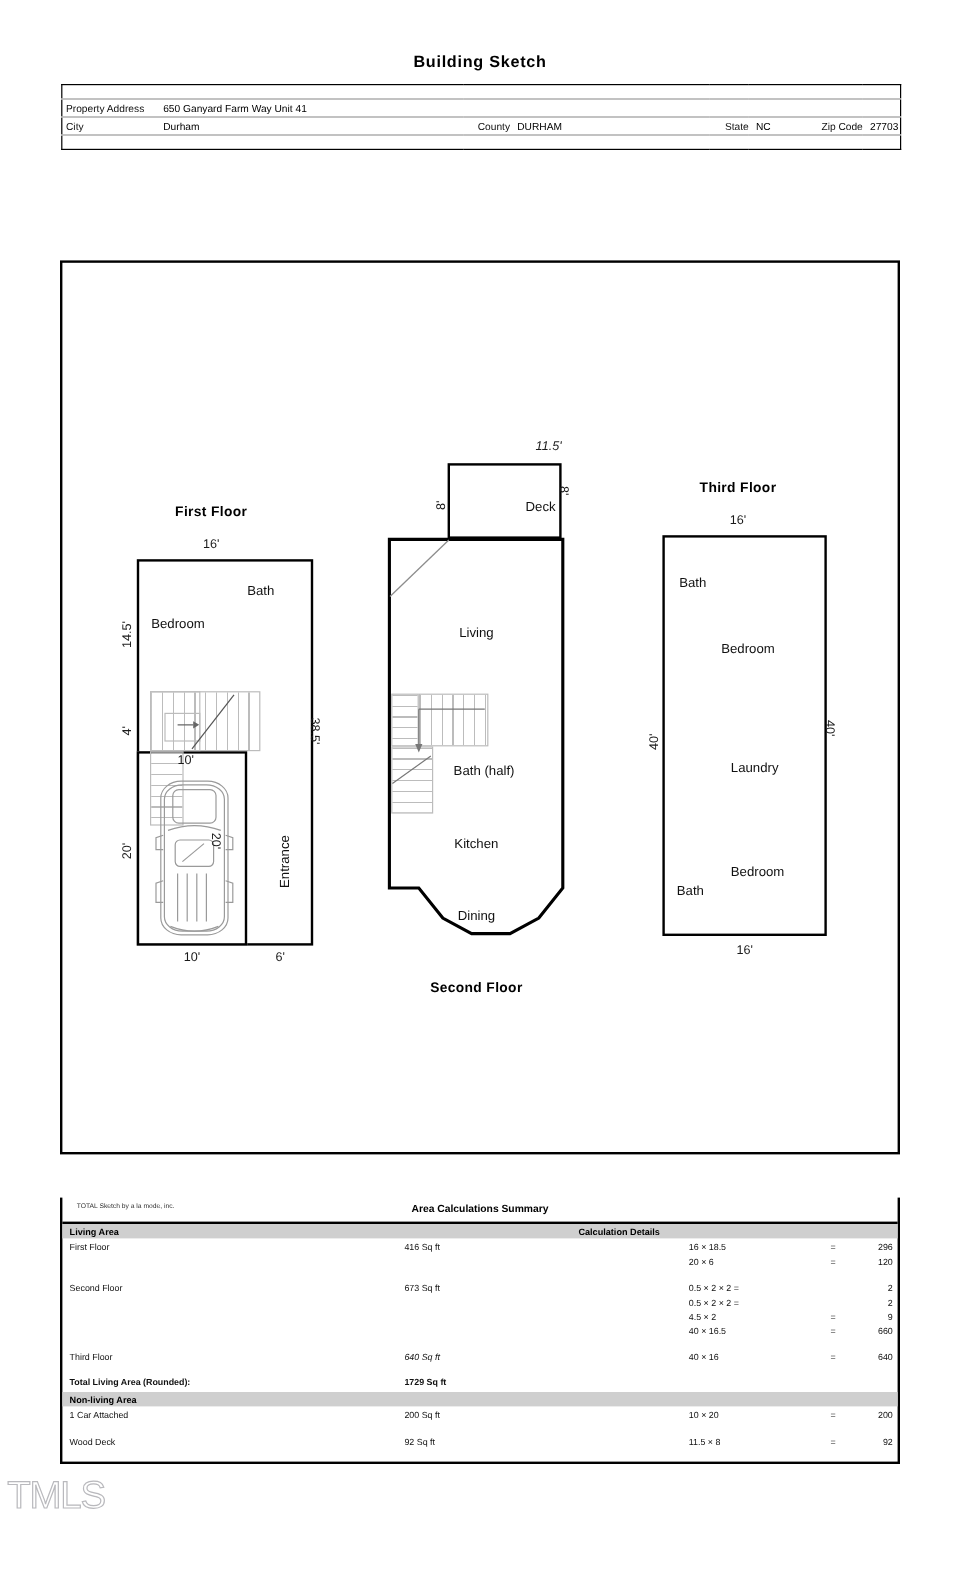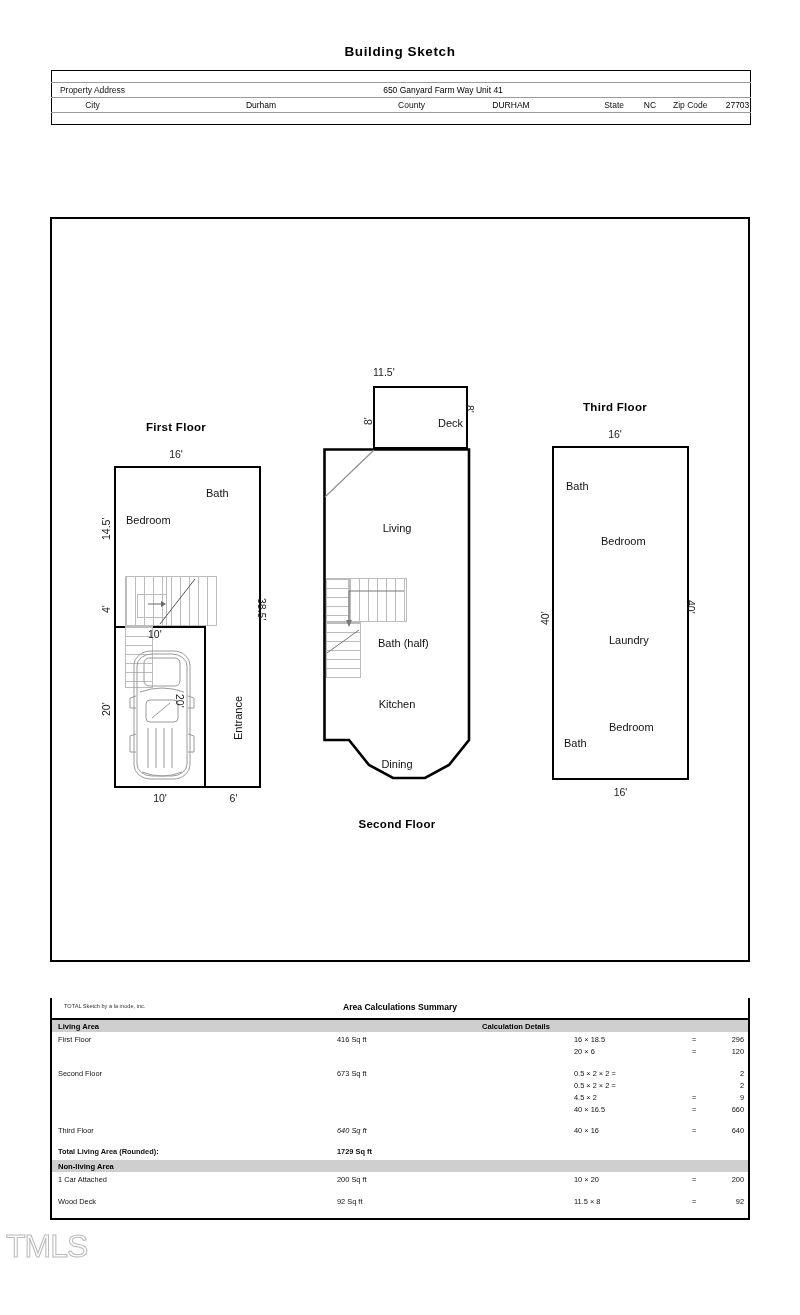--- a/index.html
+++ b/index.html
@@ -17,21 +17,21 @@
 
   
   #header-table{
     left:51px;top:70px;width:700px;
     border:1px solid #000;border-collapse:collapse;
     background:#fff;
   }
   #header-table td{
     border-top:1px solid #9a9a9a;border-bottom:1px solid #9a9a9a;
     padding:0 0 0 3px;height:14px;vertical-align:middle;
-    font-size:8.5px;white-space:nowrap;text-align:center;
+    font-size:8.5px;white-space:nowrap;
   }
   #header-table tr.spacer td{border:none;height:11px;}
   #header-table tr.spacer-bottom td{border-top:1px solid #9a9a9a;border-bottom:none;height:11px;}
   .fld-lab{font-size:7.3px;color:#111;}
   .fld-val{font-size:9.3px;padding-left:6px !important;}
 
   
   #sketch-frame{
     left:50px;top:217px;width:700px;height:745px;
     border:2.5px solid #000;background:#fff;box-sizing:border-box;
@@ -98,21 +98,21 @@
     <td class="fld-lab" style="width:75px">Property Address</td>
     <td class="fld-val" colspan="7">650 Ganyard Farm Way Unit 41</td>
   </tr>
   <tr>
     <td class="fld-lab" style="width:75px">City</td>
     <td class="fld-val" style="width:250px">Durham</td>
     <td class="fld-lab" style="width:36px;text-align:right">County</td>
     <td class="fld-val" style="width:160px">DURHAM</td>
     <td class="fld-lab" style="width:30px;text-align:right">State</td>
     <td class="fld-val" style="width:40px">NC</td>
-    <td class="fld-lab" style="width:46px;text-align:left">Zip Code</td>
+    <td class="fld-lab" style="width:46px;text-align:right">Zip Code</td>
     <td class="fld-val">27703</td>
   </tr>
   <tr class="spacer-bottom">
         <td colspan="8"></td>
       </tr>
 </tbody>
   </table>
 
 <div class="abs" id="sketch-frame"></div>
 
@@ -160,21 +160,21 @@
 
 <div class="abs dim rot90" style="left:100px;top:540px;">14.5'</div>
 <div class="abs dim rot90" style="left:100px;top:613px;">4'</div>
 <div class="abs dim rot90" style="left:100px;top:716px;">20'</div>
 <div class="abs dim rot270" style="left:268px;top:598px;">38.5'</div>
 <div class="abs dim" style="left:148px;top:628px;">10'</div>
 <div class="abs dim rot270" style="left:186px;top:694px;">20'</div>
 <div class="abs dim" style="left:114px;top:792px;width:92px;text-align:center;">10'</div>
 <div class="abs dim" style="left:206px;top:792px;width:55px;text-align:center;">6'</div>
 
-<div class="abs dim" style="left:373px;top:366px;width:95px;text-align:left;">11.5'</div>
+<div class="abs dim" style="left:373px;top:366px;width:95px;text-align:right;font-style:italic;">11.5'</div>
 
 <div class="abs outline" style="left:373px;top:386px;width:95px;height:63px;"></div>
 <div class="abs room" style="left:373px;top:417px;width:95px;text-align:center;padding-left:30px;">Deck</div>
 <div class="abs dim rot90" style="left:362px;top:425px;">8'</div>
 <div class="abs dim rot270" style="left:476px;top:405px;">8'</div>
 
 <svg class="abs" style="left:322px;top:447px;" width="150" height="345">
   <polygon points="2.5,2.5 147,2.5 147,293 127,318 103,331 71,331 47,318 27,293 2.5,293" fill="#ffffff" stroke="#000000" stroke-width="2.6" stroke-linejoin="miter"></polygon>
   <line x1="3" y1="50" x2="52" y2="3" stroke="#8d8d8d" stroke-width="1.1"></line>
 </svg>

